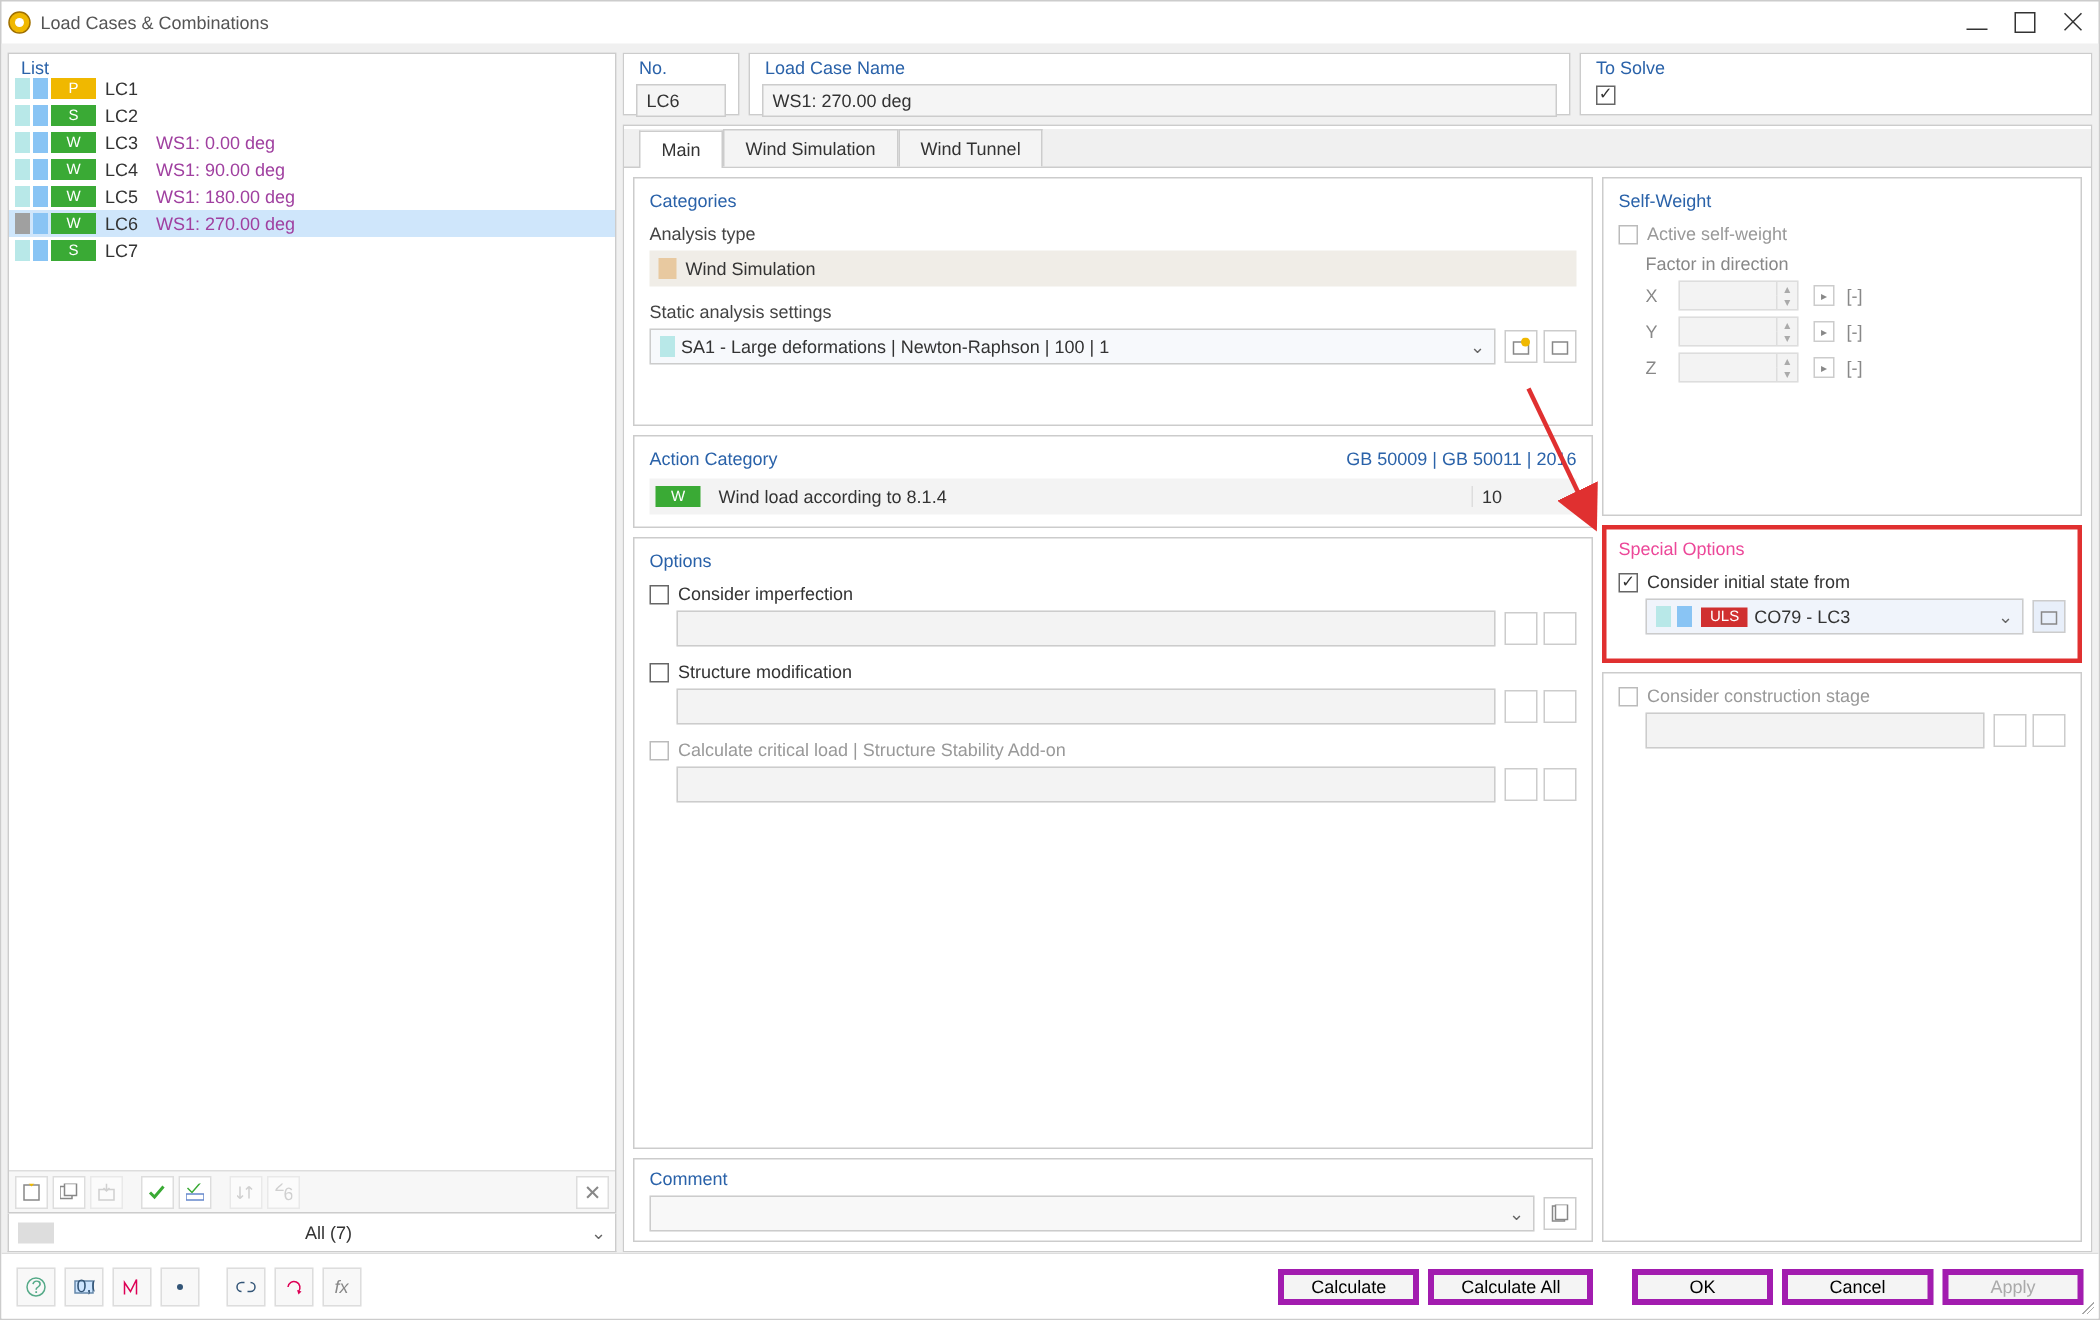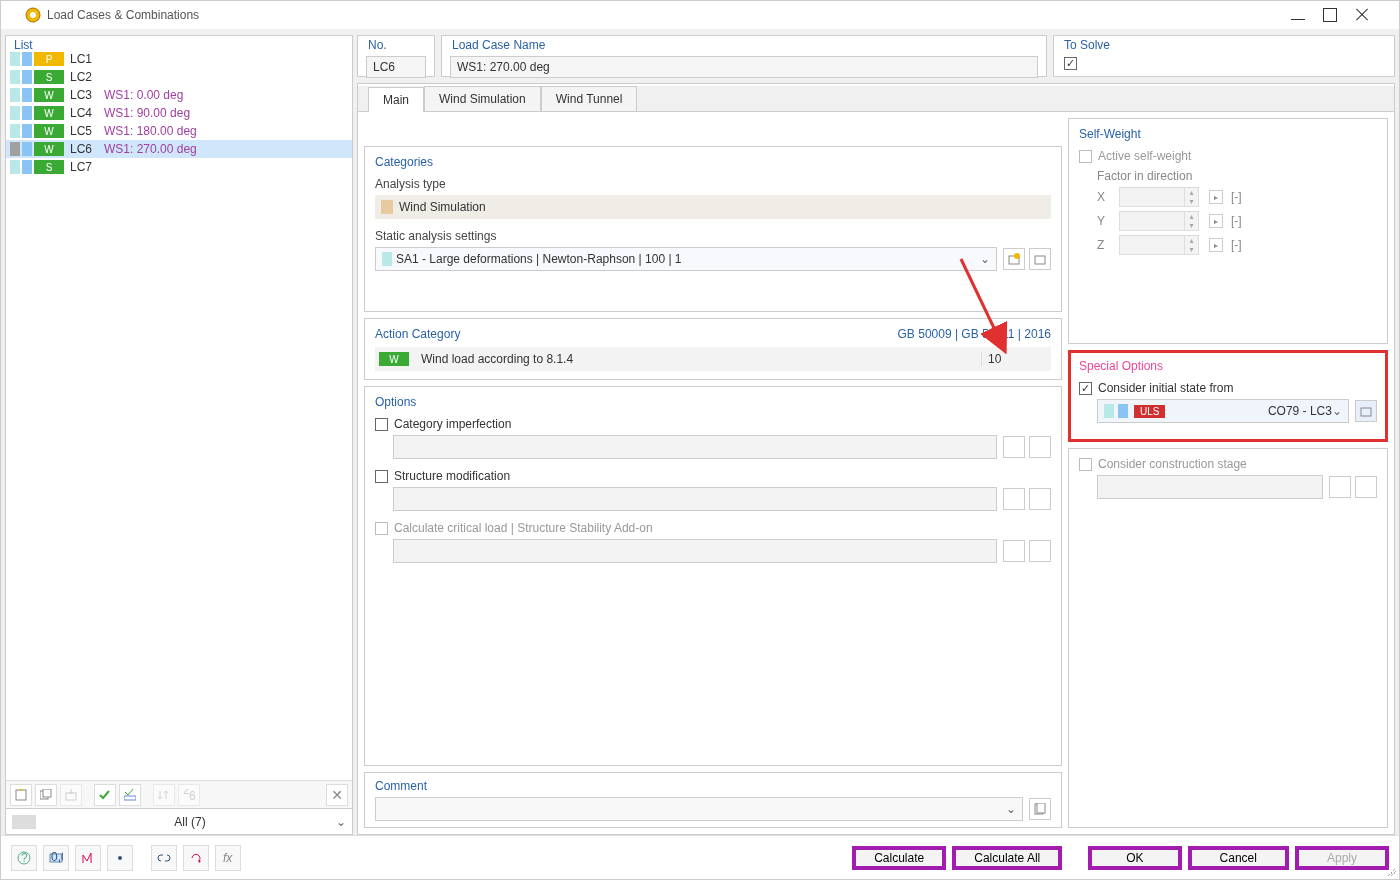--- a/index.html
+++ b/index.html
@@ -1,36 +1,36 @@
 <!DOCTYPE html>
 <html><head>
 <meta charset="utf-8">
 <style>
 * { box-sizing: border-box; margin: 0; padding: 0; font-family: "Segoe UI", Tahoma, sans-serif; font-size: 12px; }
 body { background: #fff; color: #333; }
 .window { width: 1400px; height: 880px; display: flex; flex-direction: column; background: #fff; border: 1px solid #ccc; }
-.titlebar { height: 28px; display: flex; align-items: center; padding: 0 24px; }
+.titlebar { height: 28px; display: flex; align-items: center; padding: 0 4px; }
 .titlebar .app-icon { width: 16px; height: 16px; margin-right: 6px; }
 .titlebar .title { flex: 1; color: #555; }
 .win-btns { display: flex; gap: 18px; padding-right: 6px; }
 .win-btn { width: 14px; height: 14px; cursor: pointer; position: relative; }
 .win-btn.min::after { content:""; position:absolute; bottom:2px; left:0; right:0; height:1px; background:#333; }
 .win-btn.max { border:1px solid #333; }
 .win-btn.close::before, .win-btn.close::after { content:""; position:absolute; top:6px; left:-1px; width:16px; height:1px; background:#333; }
 .win-btn.close::before { transform: rotate(45deg); }
 .win-btn.close::after { transform: rotate(-45deg); }
 
 .top-tabs { display: flex; background: #f0f0f0; border-bottom: 1px solid #ddd; padding-left: 16px; padding-top: 6px; }
 .top-tab { padding: 6px 14px; color: #5a5a5a; cursor: pointer; border: 1px solid transparent; }
 .top-tab.active { background: #fff; border: 1px solid #ccc; border-bottom-color: #fff; position: relative; top: 1px; }
 
 .content { flex: 1; display: flex; background: #f0f0f0; padding: 6px 4px 0 4px; gap: 4px; overflow: hidden; }
 
 
-.left-panel { width: 348px; background: #f0f0f0; display: flex; flex-direction: column; border-radius: 16px; }
+.left-panel { width: 406px; background: #f0f0f0; display: flex; flex-direction: column; border-radius: 16px; }
 .list-box { flex:1; background:#fff; border:1px solid #ccc; display:flex; flex-direction:column; }
 .list-body { flex:1; overflow:auto; padding: 2px 0; }
 .list-row { display:flex; align-items:center; height:18px; padding-left:4px; cursor:pointer; }
 .list-row.selected { background:#cfe6fb; }
 .chip { width:10px; height:14px; margin-right:2px; }
 .chip.cy { background:#b8e8e8; }
 .chip.bl { background:#89c4f4; }
 .chip.gr { background:#a0a0a0; }
 .badge { width:30px; height:14px; display:flex; align-items:center; justify-content:center; color:#fff; font-size:10px; margin-right:6px; }
 .badge.P { background:#f0b800; }
@@ -87,21 +87,21 @@
 .ac-header .codes { color:#2a62a9; }
 .ac-row { display:flex; align-items:center; background:#f3f3f3; height:24px; margin-top:6px; }
 .ac-row .badge { margin-left:4px; }
 .ac-row .txt { flex:1; padding-left:6px; }
 .ac-row .num { width:70px; text-align:left; padding-left:6px; border-left:1px solid #ddd; }
 
 .opt-row { display:flex; align-items:center; margin-bottom:4px; }
 .opt-row .chk { }
 .opt-row.disabled { color:#999; }
 .opt-row.disabled .chk { border-color:#bbb; }
-.opt-sub { display:flex; align-items:center; margin-bottom:10px;text-align:right; }
+.opt-sub { display:flex; align-items:center; margin-bottom:10px; }
 .opt-sub .dropdown { flex:1; background:#f3f3f3; }
 .opt-sub.sel .dropdown { background:#f0f4fb; }
 
 .sw-row { display:flex; align-items:center; margin-bottom:4px; gap:8px; color:#888; }
 .sw-row .lbl2 { width:14px; color:#888; }
 .spin { width:80px; height:20px; border:1px solid #ddd; background:#f3f3f3; display:flex; }
 .spin .val { flex:1; padding:0 4px; }
 .spin .updn { width:14px; display:flex; flex-direction:column; }
 .spin .updn div { flex:1; border-left:1px solid #ddd; font-size:8px; text-align:center; color:#aaa;}
 .unit { color:#888; }
@@ -281,21 +281,21 @@
           <svg class="arrow" style="left:598px;top:142px;" width="60" height="110">
             <defs>
                 <marker id="ah" markerWidth="10" markerHeight="10" refX="8" refY="5" orient="auto">
                   <path d="M0 0L10 5L0 10z" fill="#e03030"></path>
                 </marker>
               </defs>
             <line x1="5" y1="5" x2="48" y2="95" stroke="#e03030" stroke-width="3" marker-end="url(#ah)"></line>
           </svg>
 
           <div class="mid-left">
-            <div class="section" style="height:166px;margin-top:28px;">
+            <div class="section" style="height:166px;">
               <h4>Categories</h4>
               <span class="sub-lbl">Analysis type</span>
               <div class="readonly-bar">
                 <div class="sw"></div>
                 <span>Wind Simulation</span>
               </div>
               <span class="sub-lbl" style="margin-top:10px;">Static analysis settings</span>
               <div style="display:flex;align-items:center;">
                 <div class="dropdown" style="flex:1;">
                   <div class="sw2"></div>
@@ -327,21 +327,21 @@
                 <span class="badge W">W</span>
                 <span class="txt">Wind load according to 8.1.4</span>
                 <span class="num">10</span>
               </div>
             </div>
 
             <div class="section" style="flex:1;">
               <h4>Options</h4>
               <div class="opt-row">
                 <span class="chk"></span>
-                <span>Category imperfection</span>
+                <span>Consider imperfection</span>
               </div>
               <div class="opt-sub">
                 <div style="width:18px"></div>
                 <div class="dropdown">
                     <span class="txt"></span>
                   </div>
                 <div class="mini-btns">
                     <div class="mini-btn"></div>
                     <div class="mini-btn"></div>
                   </div>

